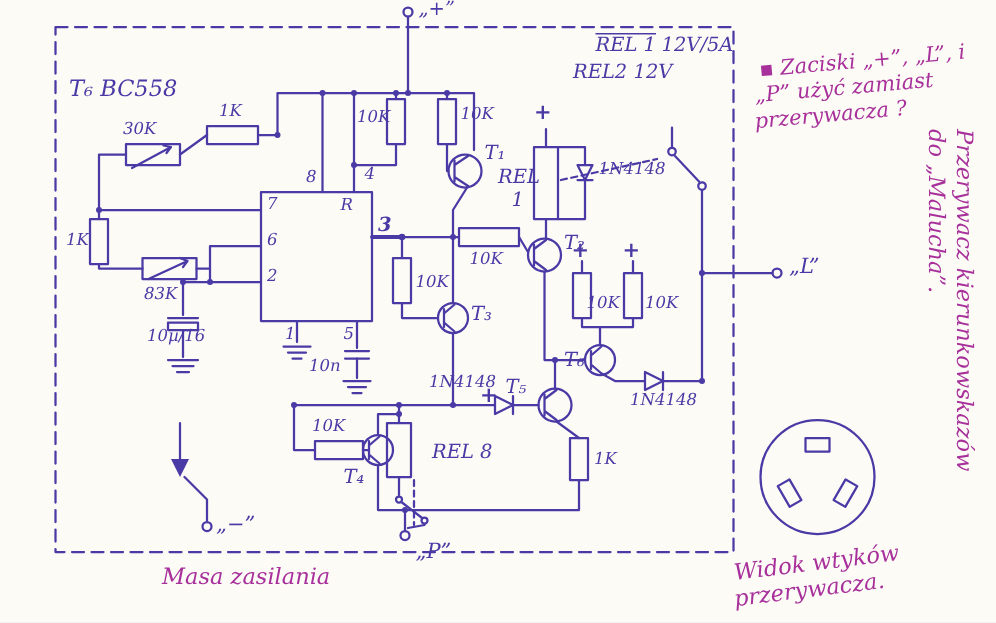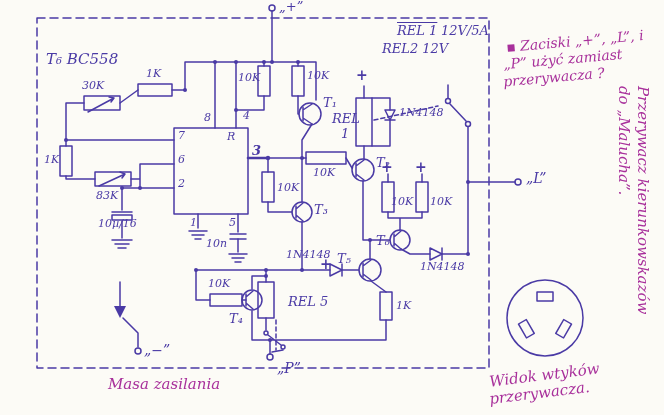--- a/index.html
+++ b/index.html
@@ -199,21 +199,21 @@
 
   <span class="lbl s13" style="left:323px;top:96px">T₁</span>
   <span class="lbl s13" style="left:376px;top:156px">T₂</span>
   <span class="lbl s13" style="left:314px;top:203px">T₃</span>
   <span class="lbl s13" style="left:229px;top:312px">T₄</span>
   <span class="lbl s13" style="left:337px;top:252px">T₅</span>
   <span class="lbl s13" style="left:376px;top:234px">T₆</span>
 
   <span class="lbl s13" style="left:332px;top:112px">REL</span>
   <span class="lbl s13" style="left:341px;top:127px">1</span>
-  <span class="lbl s13" style="left:288px;top:295px">REL 5</span>
+  <span class="lbl s13" style="left:288px;top:295px">REL 8</span>
 
   <span class="lbl s11" style="left:399px;top:107px">1N4148</span>
   <span class="lbl s11" style="left:286px;top:249px">1N4148</span>
   <span class="lbl s11" style="left:420px;top:261px">1N4148</span>
 
   <span class="lbl pin" style="left:178px;top:130px">7</span>
   <span class="lbl pin" style="left:178px;top:154px">6</span>
   <span class="lbl pin" style="left:178px;top:178px">2</span>
   <span class="lbl pin" style="left:204px;top:112px">8</span>
   <span class="lbl pin" style="left:227px;top:131px">R</span>

